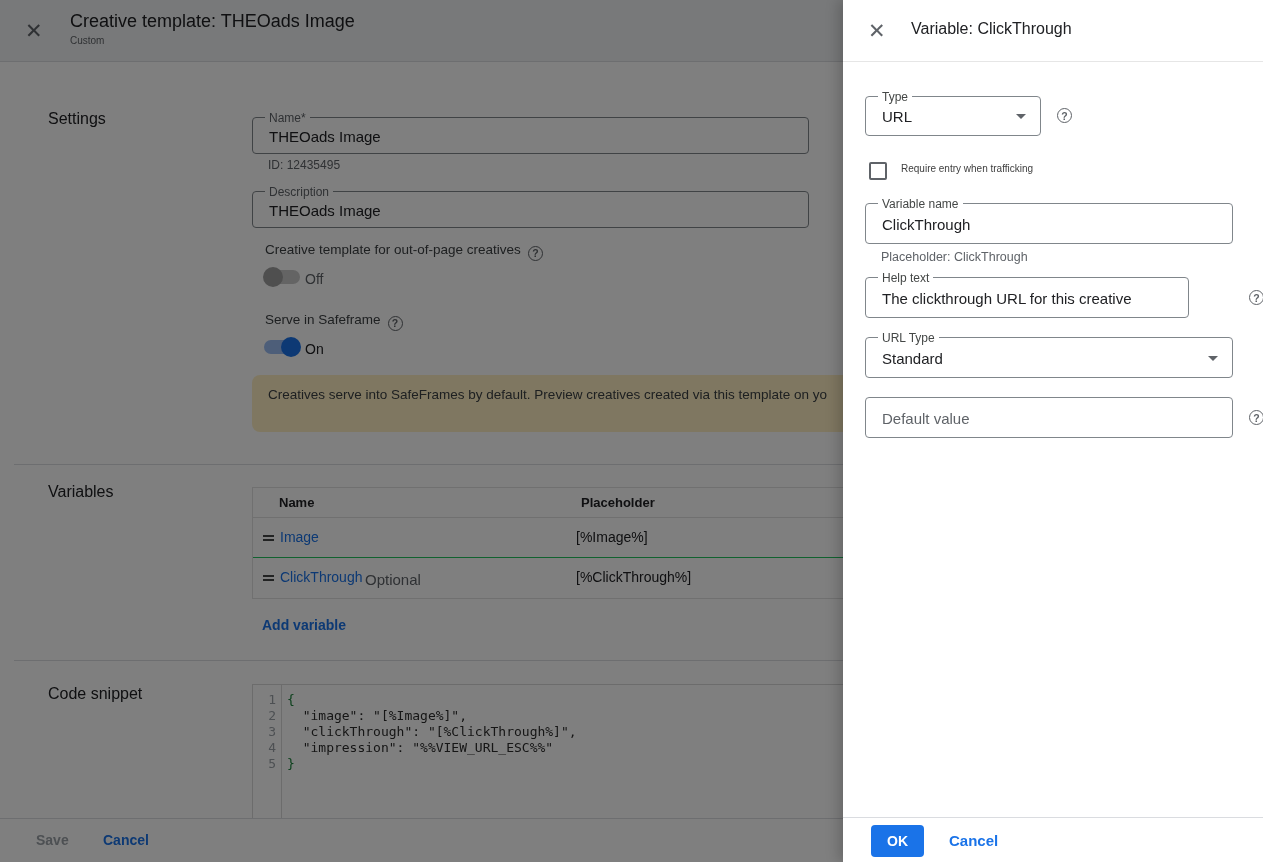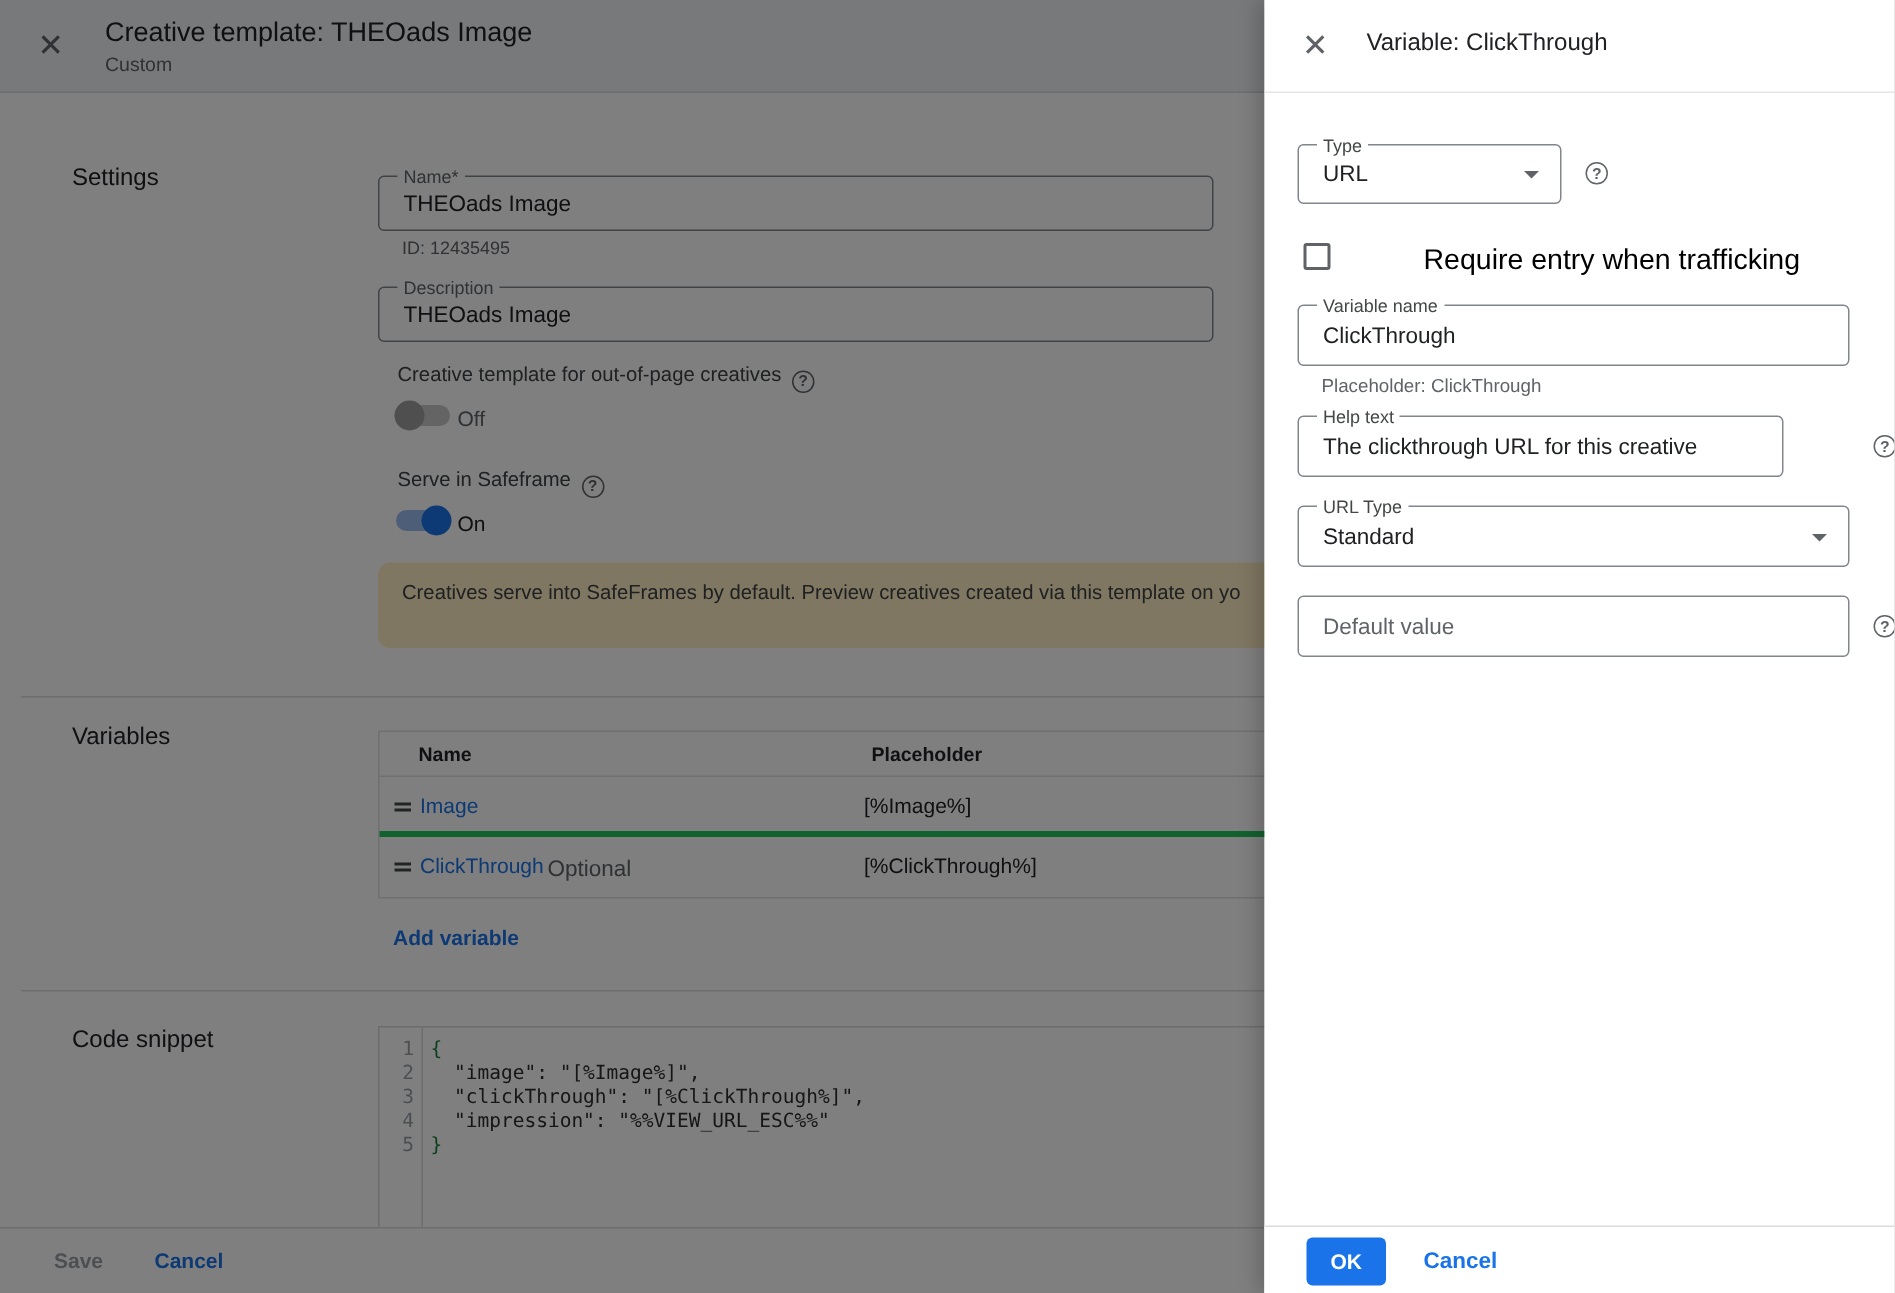--- a/index.html
+++ b/index.html
@@ -7,21 +7,21 @@
   .stage{position:relative;width:1263px;height:862px;overflow:hidden;
          font-family:"Liberation Sans",sans-serif;color:#202124;background:#fff;}
 
   
   .left-page{position:absolute;left:0;top:0;width:843px;height:862px;background:#fff;}
   .app-header{position:absolute;left:0;top:0;right:0;height:62px;background:#f1f3f4;
               border-bottom:1px solid #dadce0;}
   .close-x{position:absolute;font-size:21px;line-height:21px;color:#5f6368;cursor:pointer;}
   #left-close{left:25px;top:20px;}
   .app-title{position:absolute;left:70px;top:11px;font-size:18px;color:#202124;}
-  .app-subtitle{position:absolute;left:70px;top:35px;font-size:13px;color:#5f6368;}
+  .app-subtitle{position:absolute;left:70px;top:35px;font-size:10px;color:#5f6368;}
 
   .section-heading{position:absolute;left:48px;font-size:16px;color:#202124;}
   #settings-heading{top:110px;}
   #variables-heading{top:483px;}
   #code-heading{top:685px;}
 
   
   .mfield{position:absolute;border:1px solid #80868b;border-radius:4px;background:#fff;}
   .mfield .lbl{position:absolute;top:-7px;left:12px;background:#fff;padding:0 4px;
                font-size:12px;line-height:14px;color:#5f6368;white-space:nowrap;}
@@ -55,21 +55,21 @@
   .ext-icon{display:inline-block;vertical-align:-1px;margin-left:4px;}
 
   .hdivider{position:absolute;left:14px;right:0;height:1px;background:#dadce0;}
   #divider-1{top:464px;}
   #divider-2{top:660px;}
 
   
   #var-table{position:absolute;left:252px;top:487px;width:700px;border:1px solid #e0e0e0;background:#fff;}
   .vt-header{position:relative;height:30px;border-bottom:1px solid #e0e0e0;}
   .vt-header .col{position:absolute;top:7px;font-size:13px;font-weight:700;color:#202124;}
-  .vt-row{position:relative;height:40px;border-bottom:4px solid #22c55e;}
+  .vt-row{position:relative;height:40px;border-bottom:1px solid #22c55e;}
   .vt-row:last-child{border-bottom:none;}
   .col-name-h{left:26px;}
   .col-ph-h{left:328px;}
   .drag-handle{position:absolute;left:10px;top:17px;width:11px;height:6px;cursor:grab;
                border-top:2px solid #444746;border-bottom:2px solid #444746;}
   .vt-name{position:absolute;left:27px;top:11px;font-size:14px;color:var(--accent,#1a73e8);cursor:pointer;}
   .vt-optional{position:absolute;top:13px;font-size:15px;color:#5f6368;}
   #row2-optional{left:112px;}
   .vt-ph{position:absolute;left:323px;top:11px;font-size:14px;color:#202124;}
   #add-variable{position:absolute;left:262px;top:617px;font-size:14px;font-weight:700;
@@ -113,21 +113,21 @@
   .caret{position:absolute;right:14px;top:50%;margin-top:-2px;width:0;height:0;
          border-left:5px solid transparent;border-right:5px solid transparent;
          border-top:5px solid #5f6368;}
   .panel-hicon{position:absolute;}
   #type-help{left:207px;top:108px;}
   #helptext-help{left:399px;top:290px;}
   #default-help{left:399px;top:410px;}
 
   #require-checkbox{position:absolute;left:26px;top:162px;width:18px;height:18px;
                     border:2px solid #5f6368;border-radius:2px;cursor:pointer;background:#fff;}
-  #require-label{position:absolute;left:58px;top:163px;font-size:19px;color:#000000;margin-left:48px;}
+  #require-label{position:absolute;left:58px;top:163px;font-size:10px;color:#404040;}
   #varname-helper{position:absolute;left:38px;top:250px;font-size:12.5px;color:#5f6368;}
 
   #panel-footer{position:absolute;left:0;right:0;top:817px;height:45px;border-top:1px solid #dadce0;background:#fff;}
   #ok-btn{position:absolute;left:28px;top:7px;width:53px;height:32px;border:none;border-radius:4px;
           background:var(--accent,#1a73e8);color:#fff;font-size:14px;font-weight:700;
           font-family:"Liberation Sans",sans-serif;cursor:pointer;}
   #panel-cancel-btn{position:absolute;left:106px;top:14px;font-size:15px;font-weight:700;
                     color:var(--accent,#1a73e8);cursor:pointer;}
 </style>
 </head>

